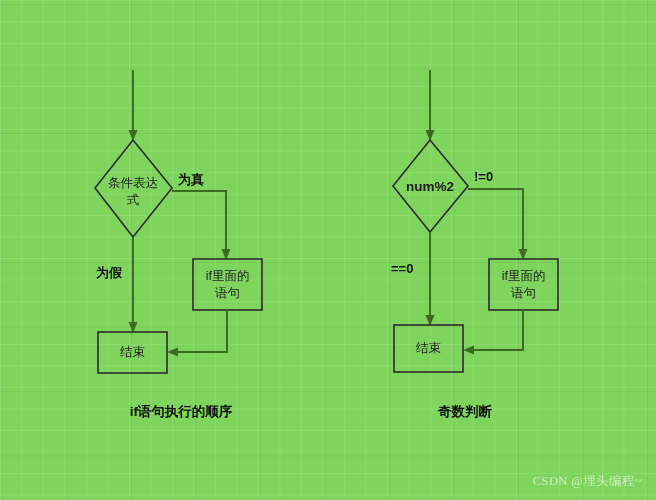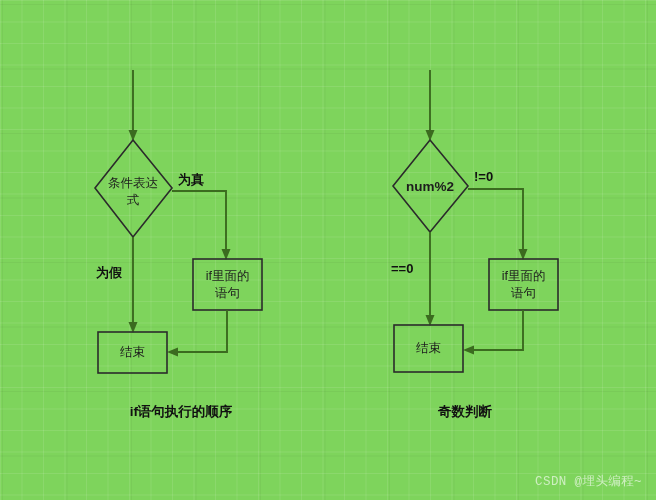--- a/index.html
+++ b/index.html
@@ -61,21 +61,21 @@
     font-family: "Liberation Sans", "DejaVu Sans", sans-serif;
     font-size: 13.5px;
     font-weight: bold;
     text-anchor: middle;
     dominant-baseline: middle;
   }
   #watermark {
     position: absolute;
     right: 14px;
     bottom: 10px;
-    font-family: Liberation Mono, monospace;
+    font-family: Liberation Serif, serif;
     font-size: 12.5px;
     color: rgba(255,255,255,0.62);
     letter-spacing: 0.4px;
     user-select: none;
     pointer-events: none;
     white-space: nowrap;
   }
 </style>
 </head>
 <body>

